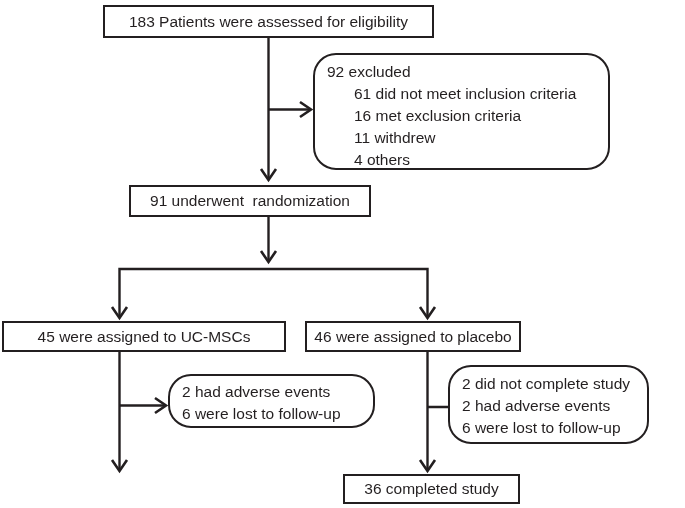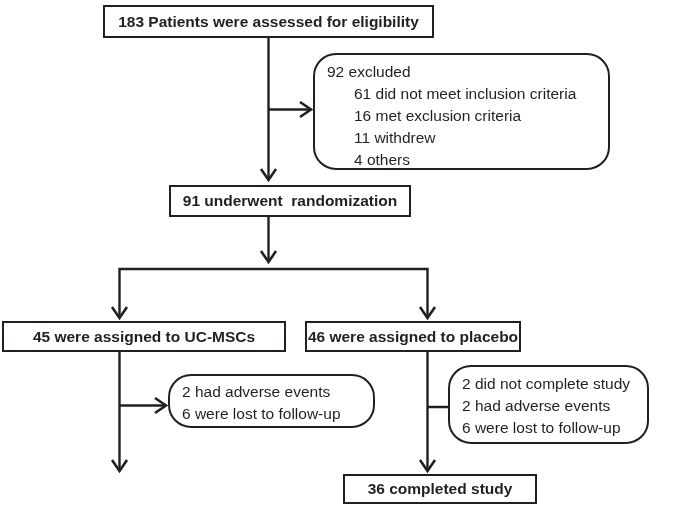--- a/index.html
+++ b/index.html
@@ -29,21 +29,20 @@
     border: 2.5px solid #231f20;
     background: #ffffff;
     font-size: 15.5px;
     line-height: 22px;
   }
   .box.center {
     display: flex;
     align-items: center;
     justify-content: center;
     text-align: left;
-    font-weight: bold;
   }
   .box.center .lbl {
     white-space: pre; 
   }
   .box.multiline {
     padding: 5px 4px 0 12px;
     border-radius: 23px;
   }
   .box .line {
     white-space: pre;
@@ -106,21 +105,21 @@
   </div>
 
   <div class="box multiline" style="left:313px; top:53px; width:297px; height:117px; padding-top:6px;">
     <div class="line">92 excluded</div>
     <div class="line indent">61 did not meet inclusion criteria</div>
     <div class="line indent">16 met exclusion criteria</div>
     <div class="line indent">11 withdrew</div>
     <div class="line indent">4 others</div>
   </div>
 
-  <div class="box center" style="left:129px; top:185px; width:242px; height:32px;margin-left:40px;">
+  <div class="box center" style="left:129px; top:185px; width:242px; height:32px;">
     <span class="lbl">91 underwent  randomization</span>
   </div>
 
   <div class="box center" style="left:2px; top:321px; width:284px; height:31px;">
     <span class="lbl">45 were assigned to UC-MSCs</span>
   </div>
 
   <div class="box center" style="left:305px; top:321px; width:216px; height:31px;">
     <span class="lbl">46 were assigned to placebo</span>
   </div>
@@ -130,17 +129,17 @@
     <div class="line">6 were lost to follow-up</div>
   </div>
 
   <div class="box multiline" style="left:448px; top:365px; width:201px; height:79px; padding-top:6px;">
     <div class="line">2 did not complete study</div>
     <div class="line">2 had adverse events</div>
     <div class="line">6 were lost to follow-up</div>
   </div>
 
 
-  <div class="box center" style="left:343px; top:474px; width:194px; height:30px;">
+  <div class="box center" style="left:343px; top:474px; width:177px; height:30px;">
     <span class="lbl">36 completed study</span>
   </div>
 
 </div>
 
 </body></html>

